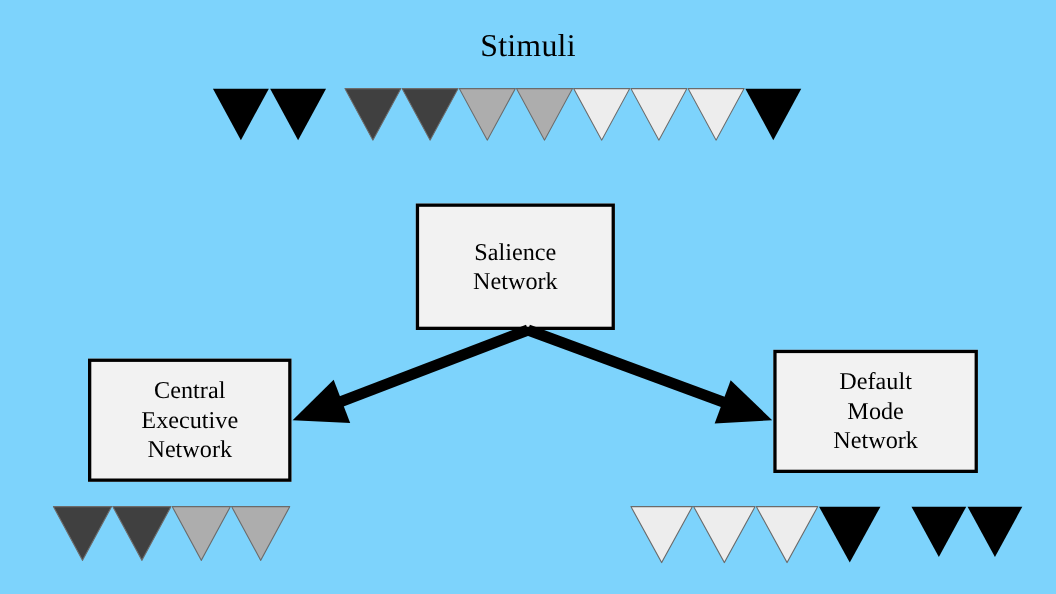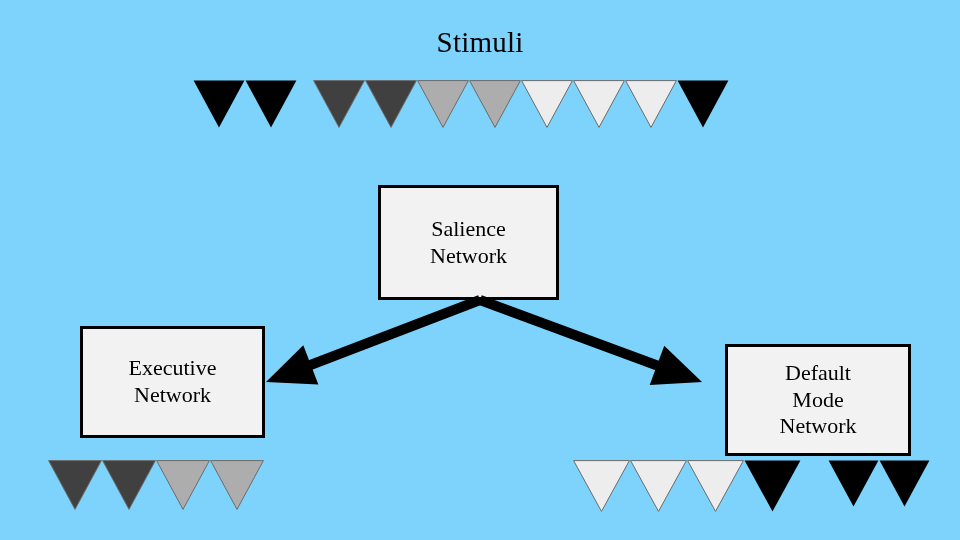--- a/index.html
+++ b/index.html
@@ -156,25 +156,26 @@
 
   <div id="box-layer">
       <div class="net-box" style="left: 378px; top: 185px; width: 181px; height: 115px;">
         <div>
           <span class="lbl">Salience</span>
           <span class="lbl">Network</span>
         </div>
       </div>
       <div class="net-box" style="left: 80px; top: 326px; width: 185px; height: 112px;">
         <div>
+          <span class="lbl">Central</span>
           <span class="lbl">Executive</span>
           <span class="lbl">Network</span>
         </div>
       </div>
-      <div class="net-box" style="left: 703px; top: 344px; width: 186px; height: 112px; margin-left: 22px;">
+      <div class="net-box" style="left: 703px; top: 318px; width: 186px; height: 112px;">
         <div>
           <span class="lbl">Default</span>
           <span class="lbl">Mode</span>
           <span class="lbl">Network</span>
         </div>
       </div>
     </div>
 
   <svg id="arrows" viewBox="0 0 960 540">
       <g>

